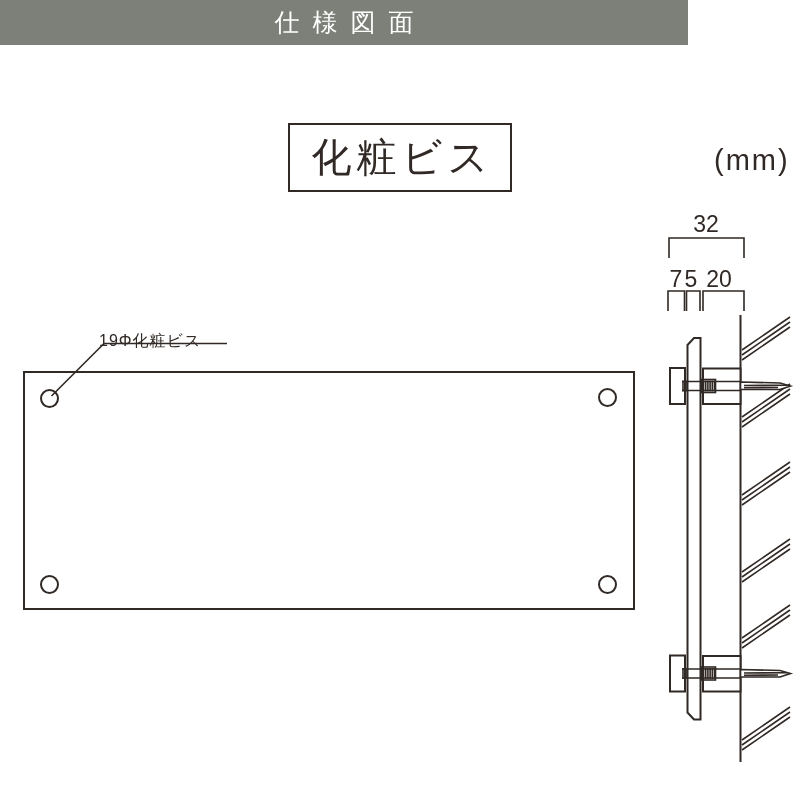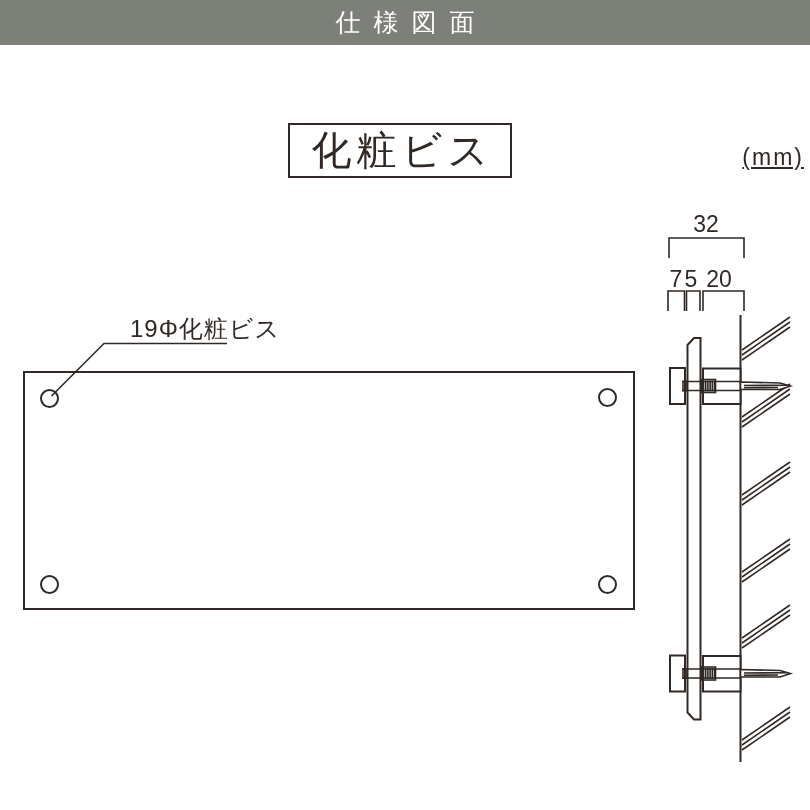--- a/index.html
+++ b/index.html
@@ -14,45 +14,44 @@
     background:var(--canvas-bg);
     font-family:"Liberation Sans","DejaVu Sans",sans-serif;
     color:var(--line);
     position:relative;
     overflow:hidden;
   }
   .page{position:absolute;inset:0;}
 
   
   .header-bar{
-    position:absolute;left:0;top:0;width:810px;height:45px;
+    position:absolute;left:0;top:0;width:688px;height:45px;
     background:var(--header-bg);
     display:flex;align-items:center;justify-content:center;
   }
   .header-bar span{
     color:var(--header-text);
     font-size:25px;
     letter-spacing:13px;
     text-indent:13px;
   }
 
   
   .title-box{
-    position:absolute;left:288px;top:123px;width:224px;height:55px;
+    position:absolute;left:288px;top:123px;width:224px;height:69px;
     border:2px solid var(--line);
     box-sizing:border-box;
     display:flex;align-items:center;justify-content:center;
   }
   .title-box span{font-size:40px;letter-spacing:5px;text-indent:5px;}
 
   .unit-label{
     position:absolute;left:714px;top:144px;width:90px;
-    font-size:23px;letter-spacing:2px;
-    text-align:right;
-    text-decoration:underline;
+    font-size:29px;letter-spacing:2px;
+    text-align:left;
   }
 
   
   .front-panel{
     position:absolute;left:23px;top:371px;width:612px;height:239px;
     border:2px solid var(--line);
     box-sizing:border-box;
     display:flex;align-items:center;justify-content:center;
   }
   .front-panel .material{
@@ -64,22 +63,22 @@
     position:absolute;width:15px;height:15px;
     border:2px solid var(--line);border-radius:50%;
     background:transparent;
   }
   .hole.tl{left:15px;top:16px;}
   .hole.tr{left:573px;top:15px;}
   .hole.bl{left:15px;top:202px;}
   .hole.br{left:573px;top:202px;}
 
   .screw-callout{
-    position:absolute;left:99px;top:313px;
-    font-size:24px;letter-spacing:1px;margin-left:31px;
+    position:absolute;left:99px;top:331px;
+    font-size:16px;letter-spacing:1px;
   }
 
   
   svg.overlay{position:absolute;left:0;top:0;width:810px;height:810px;}
   svg .s2{stroke:var(--line);stroke-width:2;fill:none;}
   svg .s16{stroke:var(--line);stroke-width:1.6;fill:none;}
   svg .wfill{fill:var(--canvas-bg);stroke:var(--line);stroke-width:2;}
   svg .wfill16{fill:var(--canvas-bg);stroke:var(--line);stroke-width:1.6;}
   svg text.dim{
     fill:var(--line);

